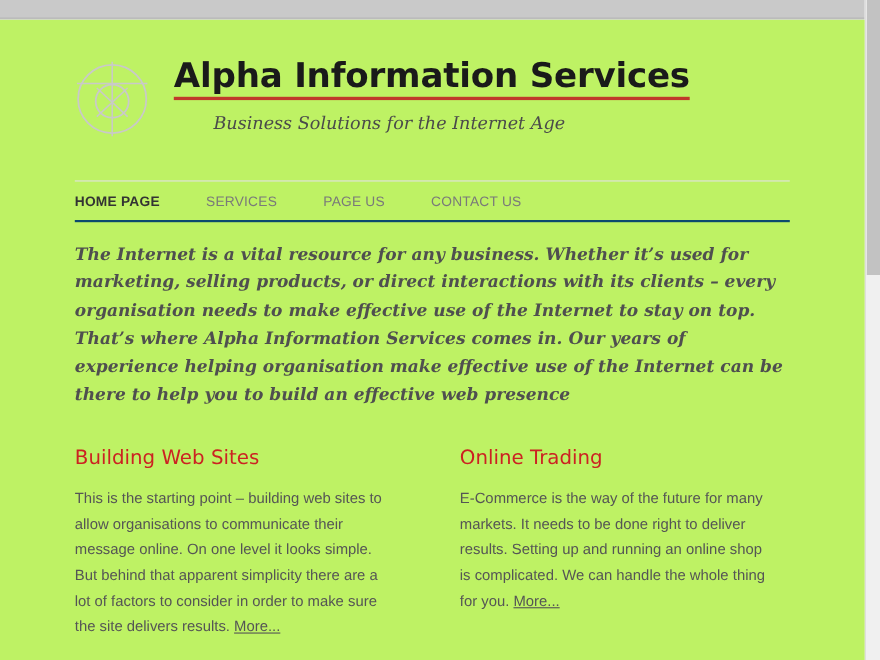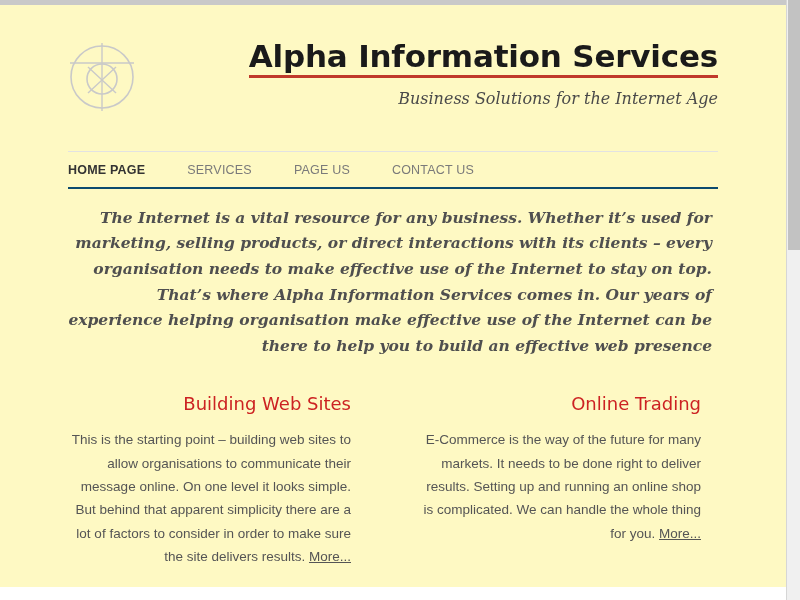--- a/index.html
+++ b/index.html
@@ -54,27 +54,26 @@
     left: 1px;
     width: 12px;
     height: 250px;
     background: #c2c2c2;
     border-radius: 0;
   }
 
   
   .page {
     position: absolute;
-    top: 5px;
+    top: 18px;
     left: 0;
     width: 786px;
     height: 582px;
-    background: #fef9c3;
+    background: #bef264;
     overflow: hidden;
-    text-align: right;
   }
 
   .content {
     width: 650px;
     margin: 0 auto;
     padding-top: 34px;
     position: relative;
   }
 
   
@@ -104,21 +103,21 @@
     color: #1a1a1a;
     letter-spacing: -0.2px;
     border-bottom: 3px solid #c0392b;
     padding-bottom: 2px;
     line-height: 1.1;
     text-decoration: none;
   }
 
   .tagline {
     margin-top: 11px;
-    margin-left: 20px;
+    margin-left: 36px;
     font-family: "DejaVu Serif", serif;
     font-style: italic;
     font-size: 16px;
     color: #4a4a4a;
   }
 
   
   .nav {
     border-top: 1px solid #e2e2e2;
     border-bottom: 2px solid #0c4a6e;

